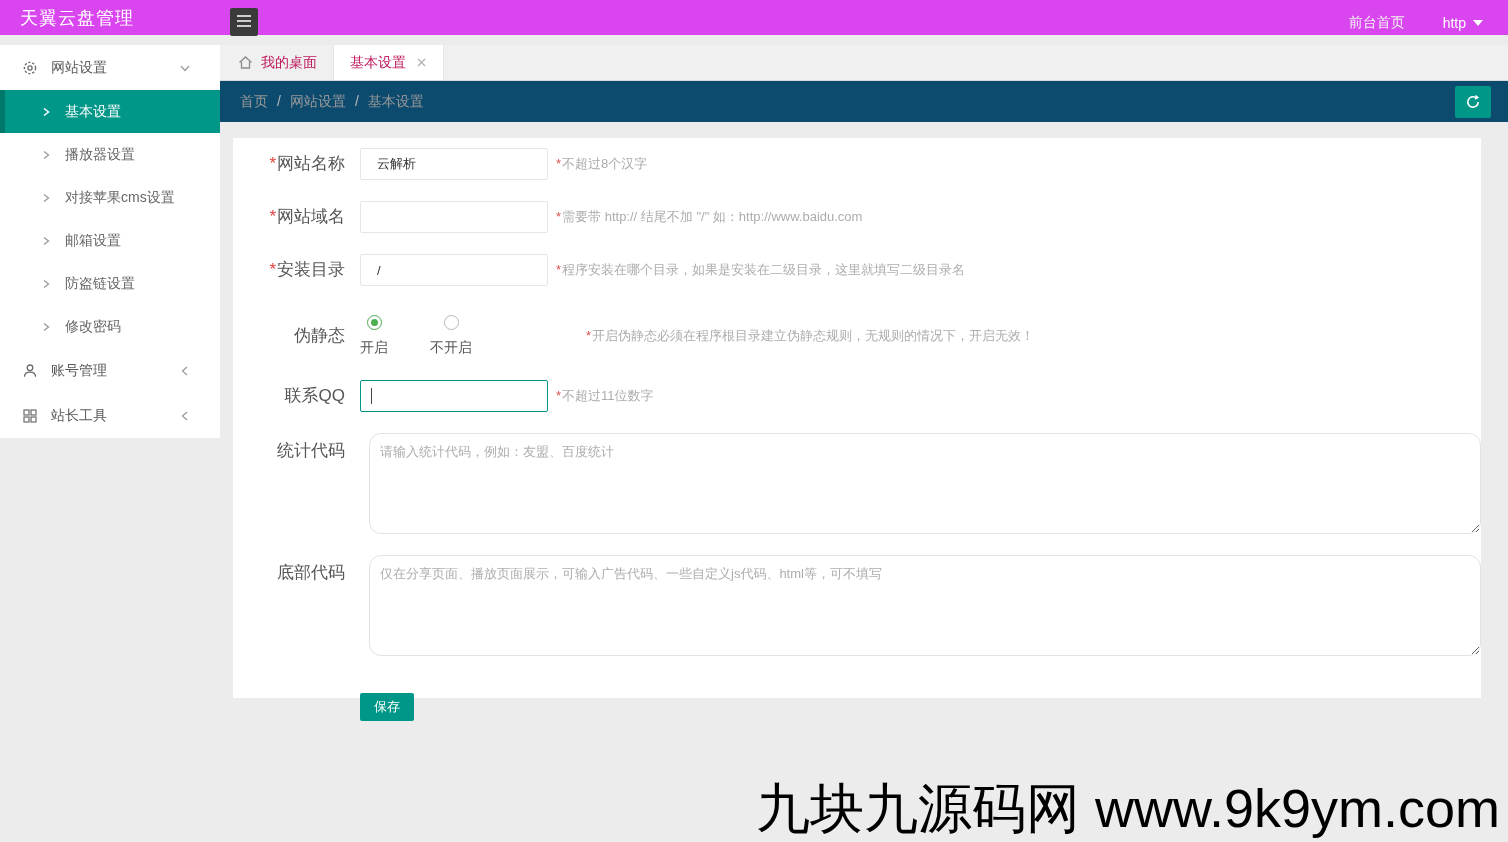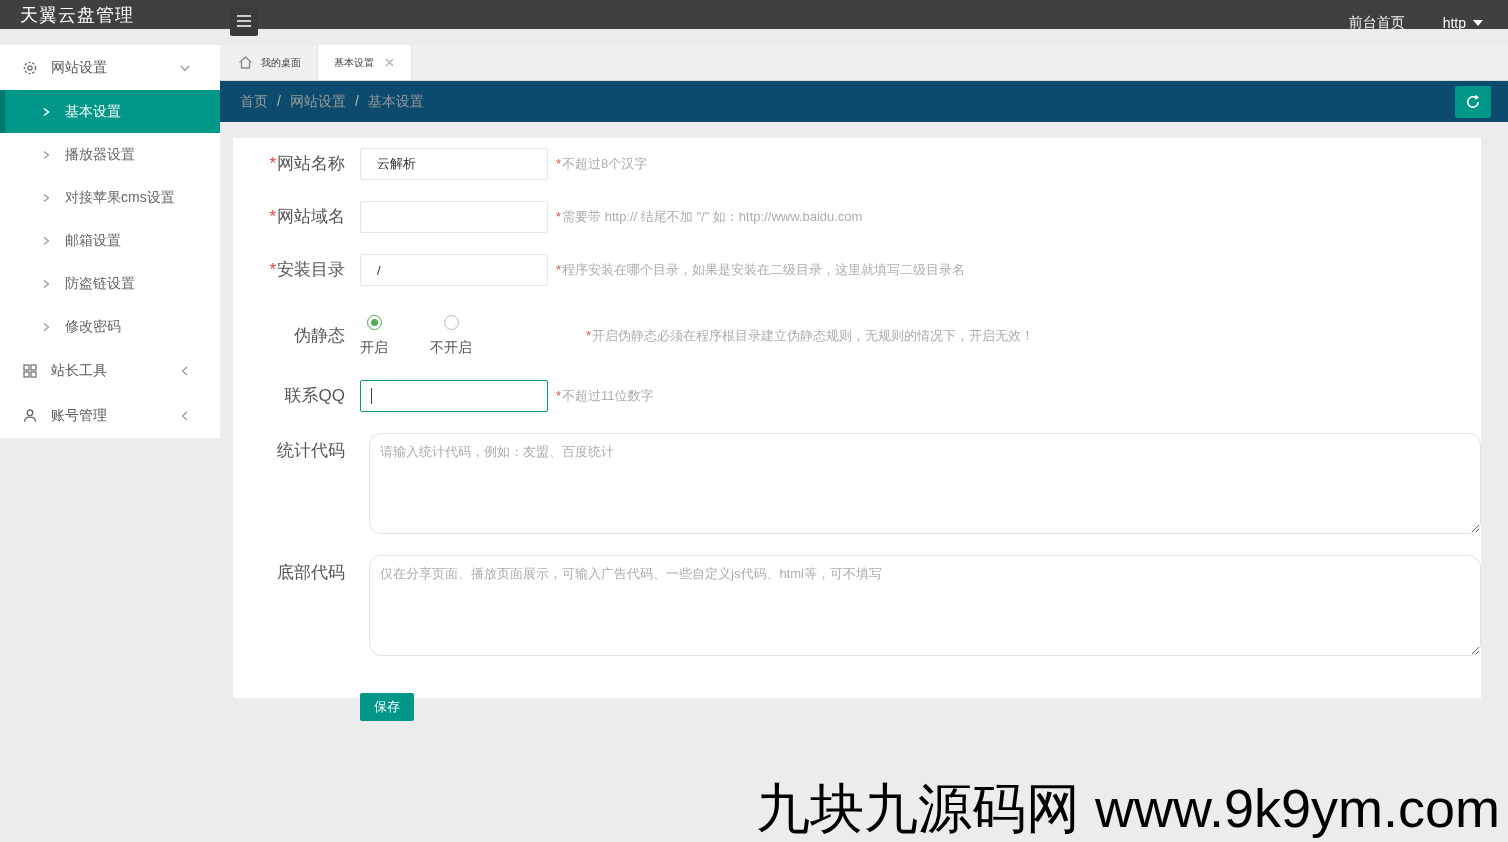--- a/index.html
+++ b/index.html
@@ -6,22 +6,22 @@
   html,body { width:1508px; height:842px; }
   body {
     position:relative;
     background:#ececec;
     font-family:"Liberation Sans","DejaVu Sans",sans-serif;
     overflow:hidden;
     color:#333;
   }
   
   .header {
-    position:absolute; top:0; left:0; right:0; height:29px;
-    background:#404040; display:flex; align-items:center;
+    position:absolute; top:0; left:0; right:0; height:35px;
+    background:#d946ef; display:flex; align-items:center;
   }
   .header-title {
     width:220px; padding-left:20px; color:#fff; font-size:18px;
     letter-spacing:1px; white-space:nowrap;
   }
   .burger-btn {
     position:absolute; left:230px; top:8px; width:28px; height:28px;
     background:#3b3b3b; border:none; border-radius:2px; cursor:pointer;
     display:flex; align-items:center; justify-content:center;
   }
@@ -56,21 +56,21 @@
     border-left:5px solid #00786c; padding-left:35px;
   }
   
   .tabstrip {
     position:absolute; top:45px; left:220px; right:0; height:36px;
     background:#f0f0f0; border-bottom:1px solid #d9d9d9;
     display:flex; padding-left:2px;
   }
   .tab {
     height:35px; display:flex; align-items:center; gap:8px;
-    padding:0 16px; font-size:10px; color:#404040; cursor:pointer;
+    padding:0 16px; font-size:14px; color:#be185d; cursor:pointer;
     border-right:1px solid #e3e3e3;
   }
   .tab.active { background:#fff; border-right:1px solid #e8e8e8; }
   .tab .tab-close { display:flex; margin-left:2px; cursor:pointer; }
   
   .crumbbar {
     position:absolute; top:81px; left:220px; right:0; height:42px;
     background:#0c4a6e; border-bottom:1px solid #ececec;
   }
   .crumbs {
@@ -232,42 +232,42 @@
       <svg width="12" height="12" viewBox="0 0 12 12">
           <polyline points="4,2.5 8.5,6 4,9.5" fill="none" stroke="#9a9a9a" stroke-width="1.3"></polyline>
         </svg>
     </span>
     <span>修改密码</span>
   </div>
 
   <div class="side-group">
     <span class="g-icon">
       <svg width="16" height="16" viewBox="0 0 16 16">
+        <circle cx="8" cy="4.8" r="2.8" fill="none" stroke="#6b6b6b" stroke-width="1.3"></circle>
+        <path d="M2.5 13.8c0-3.2 2.5-4.7 5.5-4.7s5.5 1.5 5.5 4.7" fill="none" stroke="#6b6b6b" stroke-width="1.3"></path>
+      </svg>
+    </span>
+    <span>账号管理</span>
+    <span class="g-chevron">
+      <svg width="14" height="14" viewBox="0 0 14 14">
+          <polyline points="9,3 4.5,7 9,11" fill="none" stroke="#999" stroke-width="1.2"></polyline>
+        </svg>
+    </span>
+  </div>
+
+  <div class="side-group">
+    <span class="g-icon">
+      <svg width="16" height="16" viewBox="0 0 16 16">
         <rect x="2" y="2" width="5" height="5" fill="none" stroke="#6b6b6b" stroke-width="1.2"></rect>
         <rect x="9" y="2" width="5" height="5" fill="none" stroke="#6b6b6b" stroke-width="1.2"></rect>
         <rect x="2" y="9" width="5" height="5" fill="none" stroke="#6b6b6b" stroke-width="1.2"></rect>
         <rect x="9" y="9" width="5" height="5" fill="none" stroke="#6b6b6b" stroke-width="1.2"></rect>
       </svg>
     </span>
     <span>站长工具</span>
-    <span class="g-chevron">
-      <svg width="14" height="14" viewBox="0 0 14 14">
-          <polyline points="9,3 4.5,7 9,11" fill="none" stroke="#999" stroke-width="1.2"></polyline>
-        </svg>
-    </span>
-  </div>
-
-  <div class="side-group">
-    <span class="g-icon">
-      <svg width="16" height="16" viewBox="0 0 16 16">
-        <circle cx="8" cy="4.8" r="2.8" fill="none" stroke="#6b6b6b" stroke-width="1.3"></circle>
-        <path d="M2.5 13.8c0-3.2 2.5-4.7 5.5-4.7s5.5 1.5 5.5 4.7" fill="none" stroke="#6b6b6b" stroke-width="1.3"></path>
-      </svg>
-    </span>
-    <span>账号管理</span>
     <span class="g-chevron">
       <svg width="14" height="14" viewBox="0 0 14 14">
           <polyline points="9,3 4.5,7 9,11" fill="none" stroke="#999" stroke-width="1.2"></polyline>
         </svg>
     </span>
   </div>
 </div>
 
 <div class="tabstrip">
   <div class="tab">

